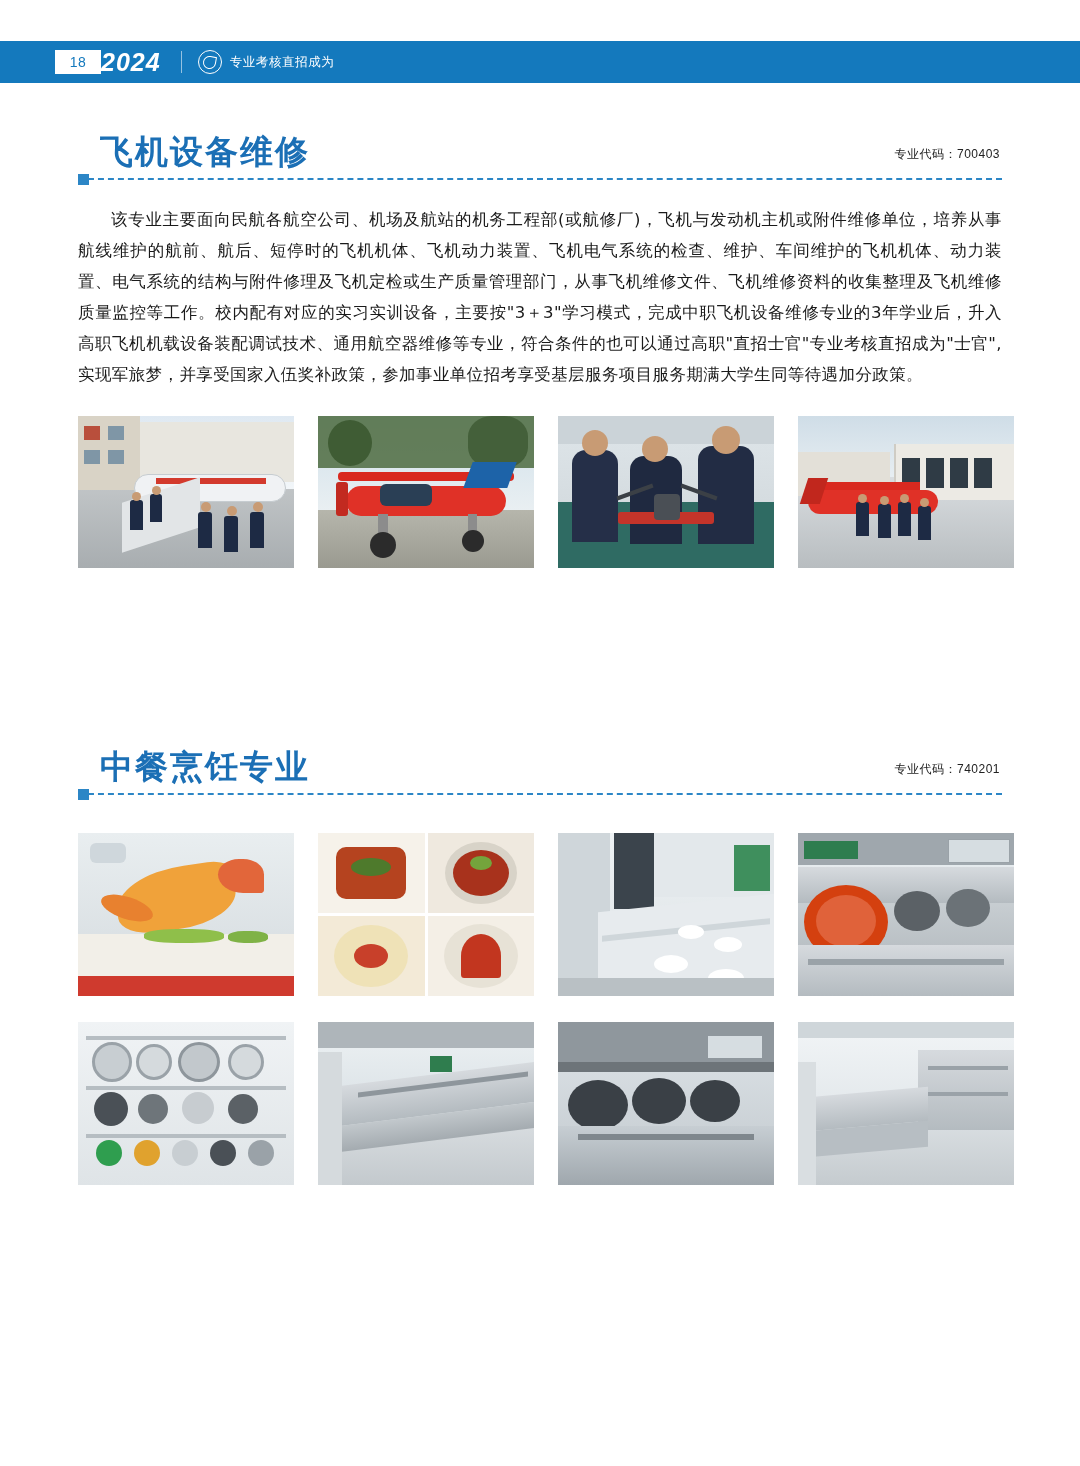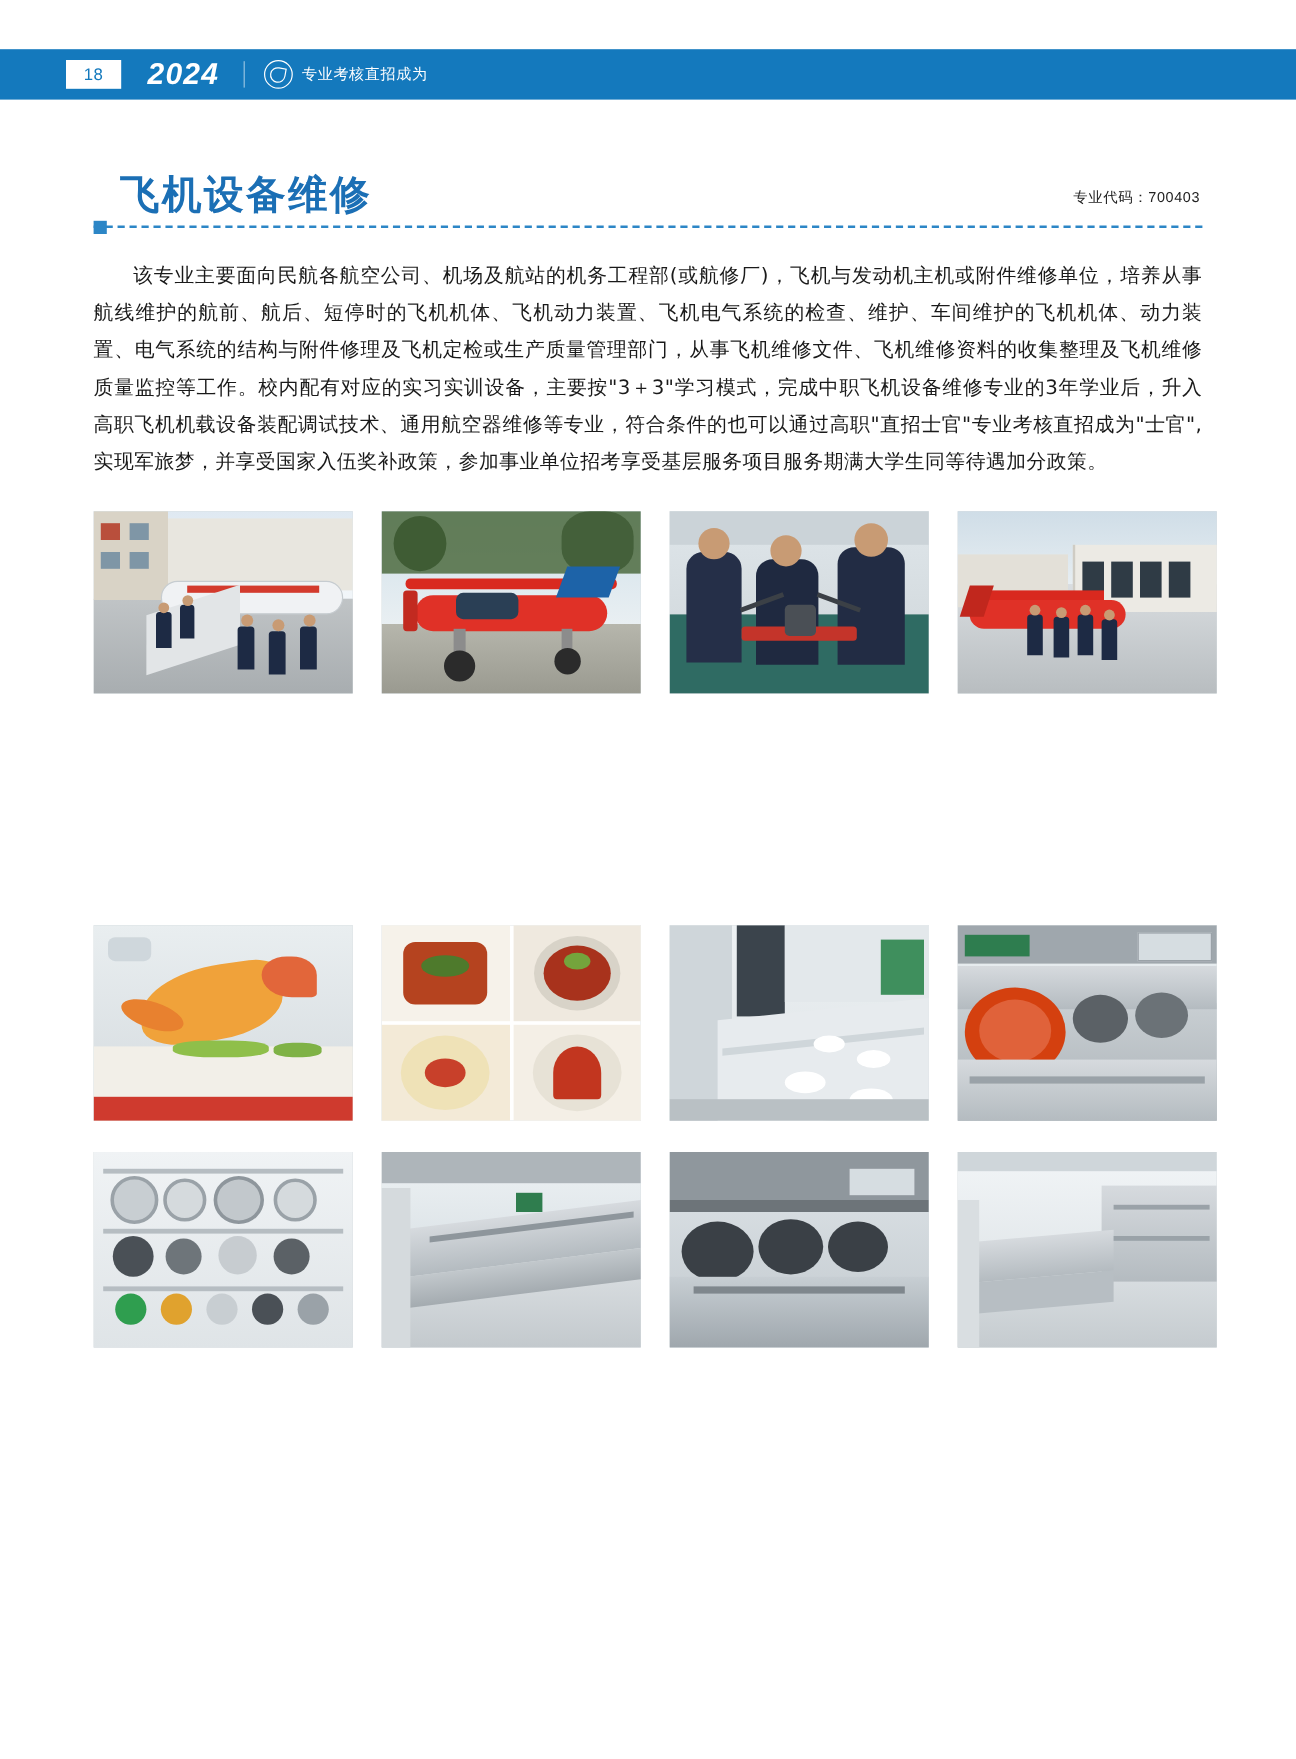--- a/index.html
+++ b/index.html
@@ -33,21 +33,20 @@
     height: 24px;
     background: #ffffff;
     color: #1479bd;
     font-size: 14px;
     display: flex;
     align-items: center;
     justify-content: center;
     letter-spacing: 0.5px;
   }
   .year-label {
-    margin-left: 22px;
     color: #ffffff;
     font-size: 25px;
     font-weight: bold;
     font-style: italic;
     letter-spacing: 1px;
   }
   .header-divider {
     margin-left: 20px;
     width: 1px;
     height: 22px;
@@ -82,21 +81,21 @@
     font-size: 12.5px;
     letter-spacing: 0.6px;
   }
 
   
   .section {
     position: absolute;
     left: 78px;
     width: 924px;
   }
-  #section-aircraft { top: 140px; }
+  #section-aircraft { top: 130px; }
   #section-culinary { top: 745px; }
 
   .section-head {
     position: relative;
     height: 62px;
   }
   .section-title {
     position: absolute;
     left: 22px;
     top: 0;
@@ -278,20 +277,26 @@
       <div class="head" style="left:82px;top:80px;width:9px;height:9px"></div>
       <div class="person" style="left:100px;top:86px;width:13px;height:34px"></div>
       <div class="head" style="left:102px;top:78px;width:9px;height:9px"></div>
       <div class="person" style="left:120px;top:90px;width:13px;height:34px"></div>
       <div class="head" style="left:122px;top:82px;width:9px;height:9px"></div>
     </div>
   </div>
 </div>
 
 <div class="section" id="section-culinary">
+  <div class="section-head">
+    <div class="section-title">中餐烹饪专业</div>
+    <div class="section-code">专业代码：740201</div>
+    <div class="title-rule"></div>
+    <div class="title-rule-cap"></div>
+  </div>
 
   <div class="photo-row">
     <div class="photo tall">
       <div style="position:absolute;inset:0;background:linear-gradient(#e9eef0,#d4dade)"></div>
       <div style="position:absolute;left:0;bottom:0;width:216px;height:62px;background:#f2efe8"></div>
       <div style="position:absolute;left:0;bottom:0;width:216px;height:20px;background:#cf3a2e"></div>
       <div style="position:absolute;left:38px;top:34px;width:120px;height:62px;background:#f0a23a;border-radius:60% 20% 50% 30%;transform:rotate(-8deg)"></div>
       <div style="position:absolute;left:140px;top:26px;width:46px;height:34px;background:#e2663a;border-radius:50% 50% 10% 60%"></div>
       <div style="position:absolute;left:22px;top:64px;width:54px;height:22px;background:#e8812f;border-radius:50%;transform:rotate(18deg)"></div>
       <div style="position:absolute;left:66px;top:96px;width:80px;height:14px;background:#8fbf4a;border-radius:40%"></div>

